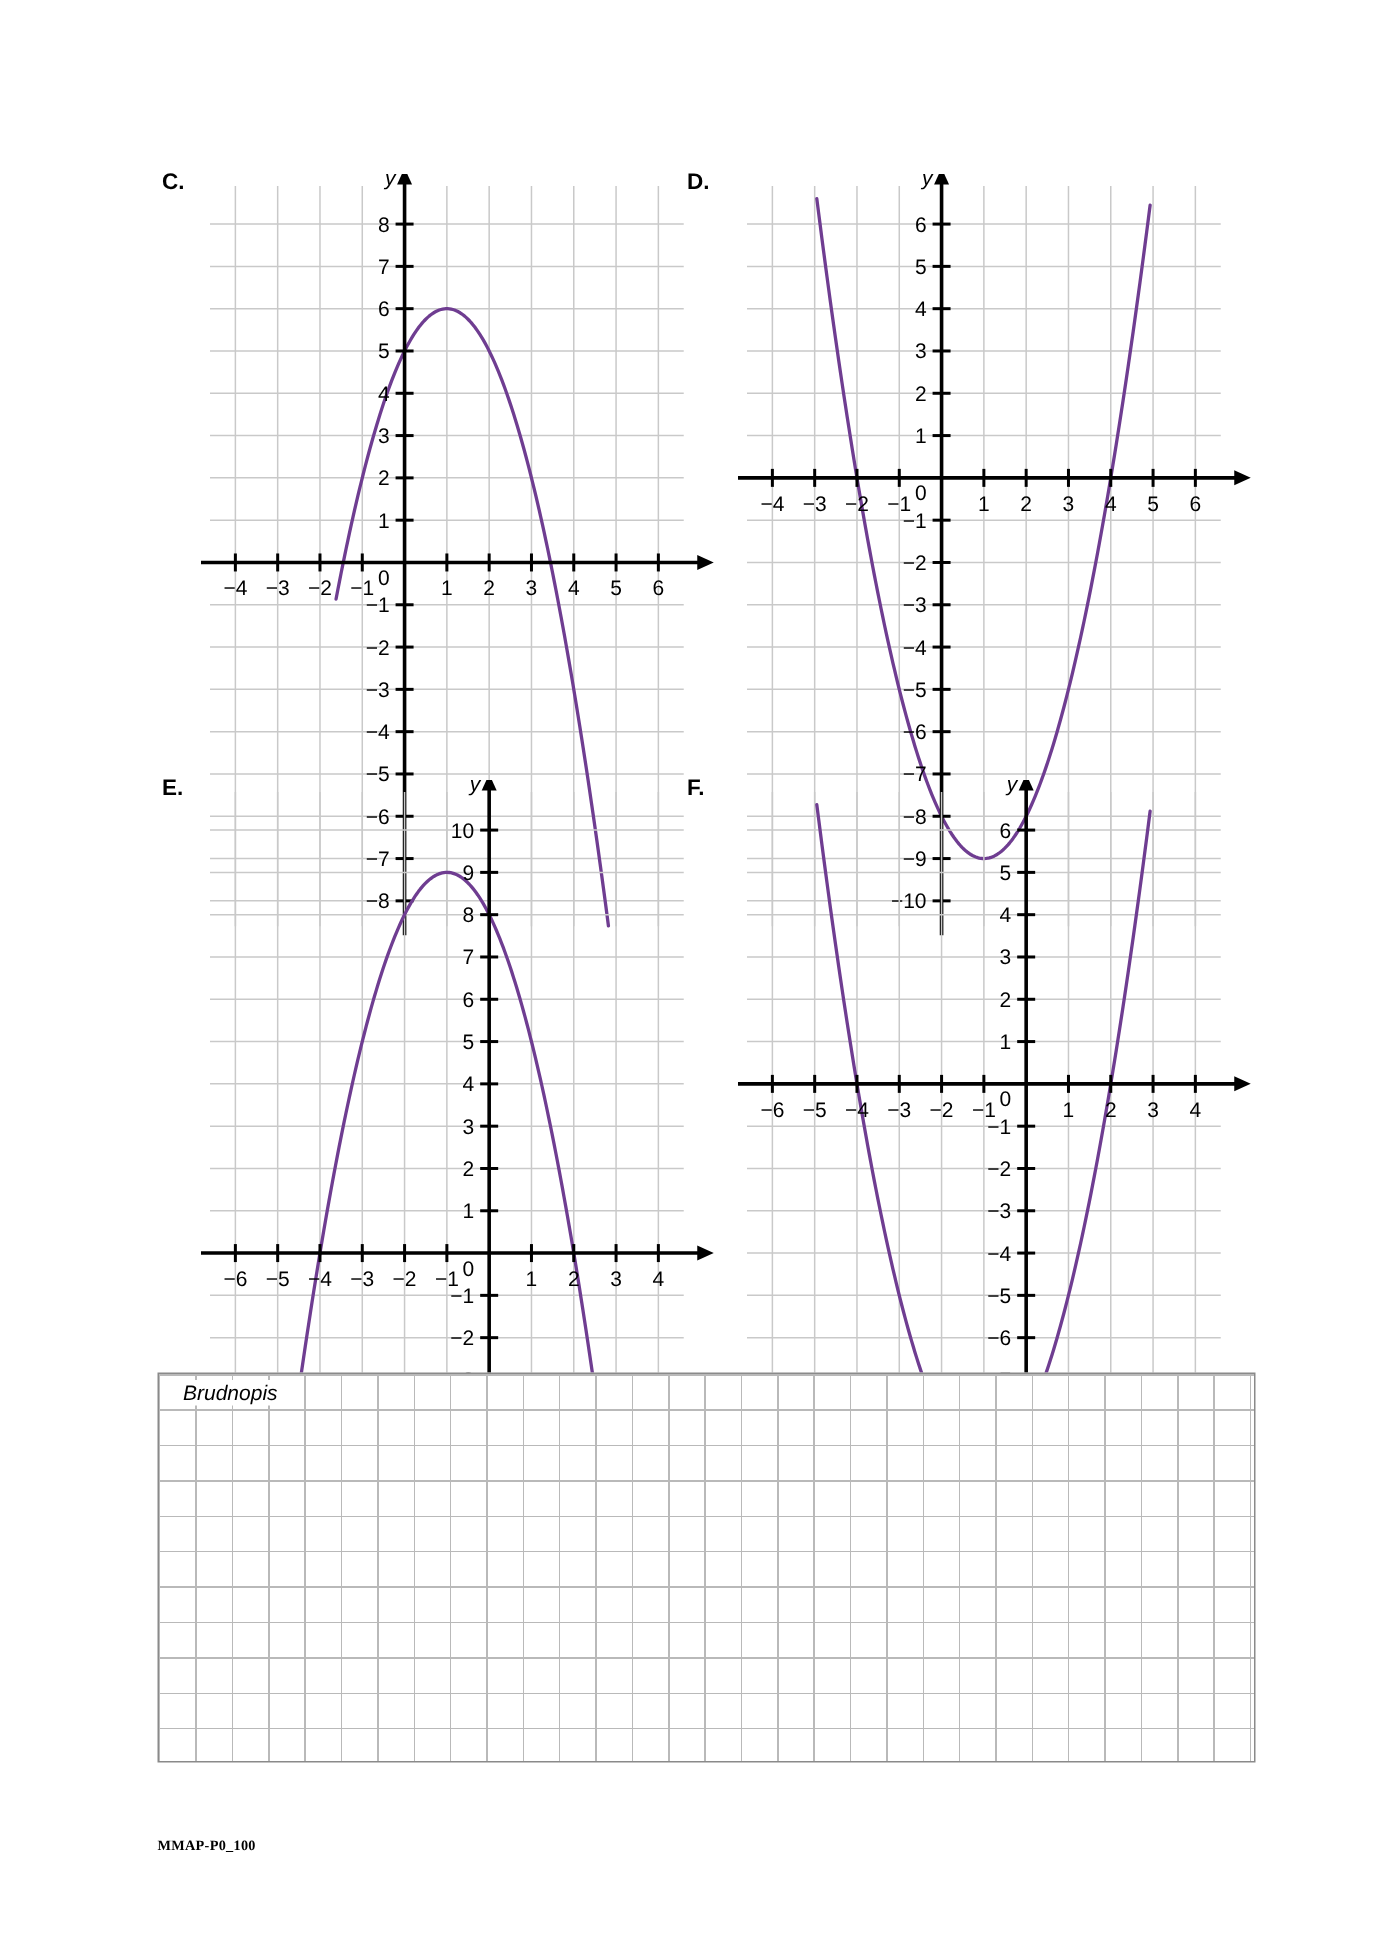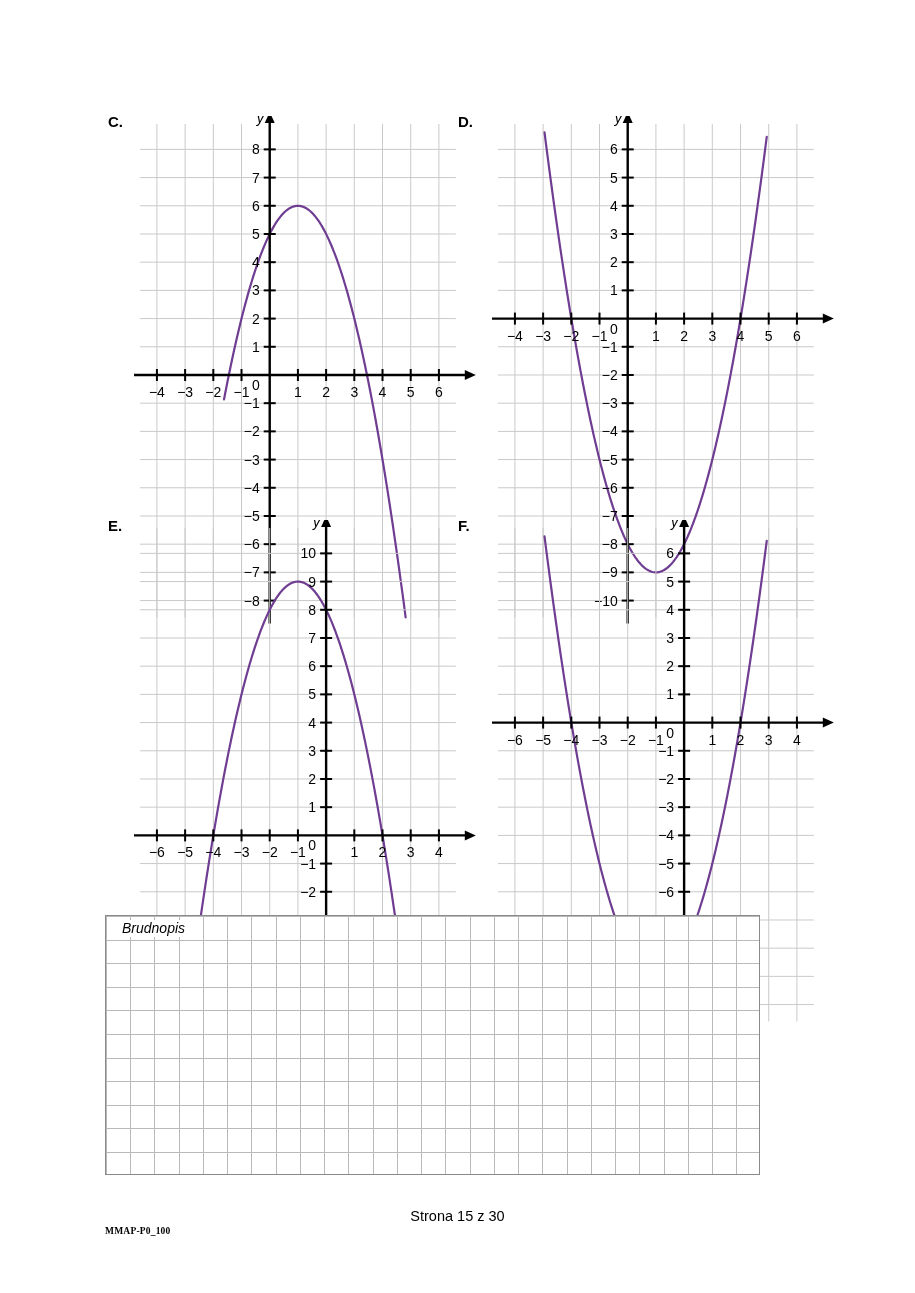--- a/index.html
+++ b/index.html
@@ -22,21 +22,21 @@
     color:#000;
     letter-spacing:0px;
   }
   .plot{position:absolute;}
   .plot svg{display:block;}
 
   
   .brudnopis{
     position:absolute;
     left:105px;top:915px;
-    width:655px;height:260px;
+    width:732px;height:260px;
     border:1px solid #8a8a8a;
     box-sizing:border-box;
     background:
       repeating-linear-gradient(to right,#b9b9b9 0 1px,transparent 1px 24.24px),
       repeating-linear-gradient(to bottom,#b9b9b9 0 1px,transparent 1px 23.6px),
       #ffffff;
   }
   .brudnopis-label{
     position:absolute;
     left:14px;top:4px;
@@ -476,16 +476,15 @@
             <text x="198.11999999999998" y="7" text-anchor="end" style="font-family:&quot;Liberation Sans&quot;,sans-serif;font-size:14px;fill:#000000;font-style:italic;">y</text>
           </g>
         </svg>
       </div>
   </div>
 
   <div class="brudnopis">
     <div class="brudnopis-label">Brudnopis</div>
   </div>
 
-  <div class="footer-page">Strona 15 z 30</div>
   <div class="footer-code">MMAP-P0_100</div>
 
 </div>
 
 </body></html>

